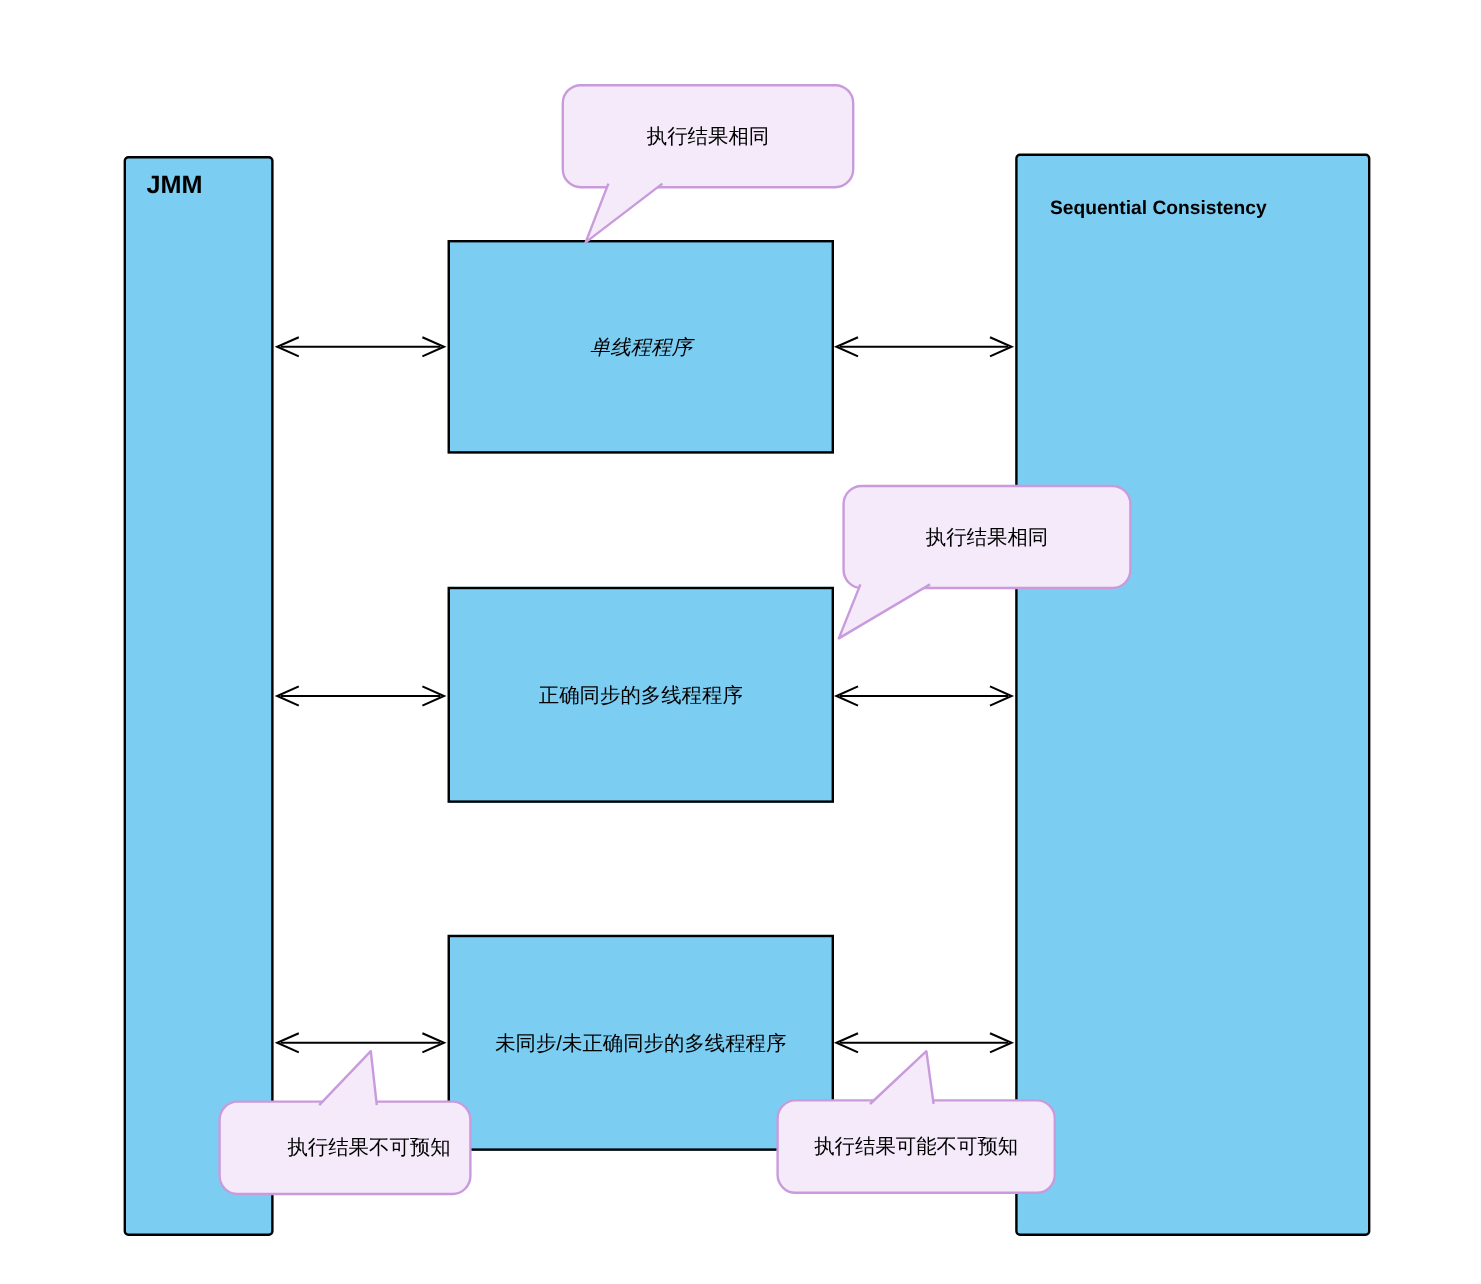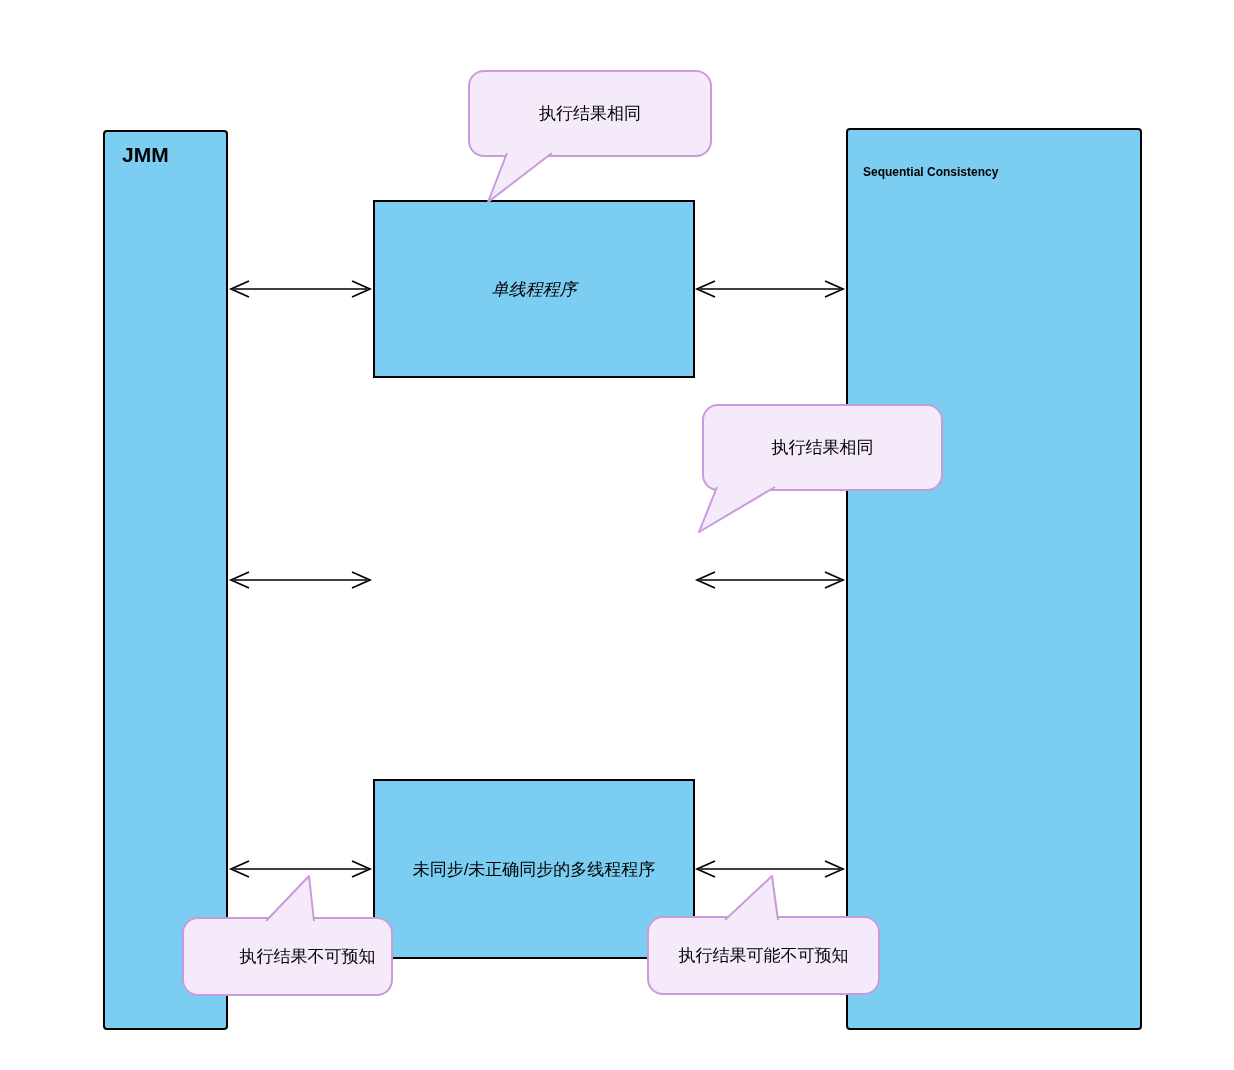--- a/index.html
+++ b/index.html
@@ -38,21 +38,21 @@
   }
   .panel-label{
     position:absolute;
     font-weight:bold;
     color:var(--text);
     white-space:nowrap;
   }
   #jmm-panel{left:103px;top:130px;width:125px;height:900px;}
   #jmm-panel .panel-label{left:17px;top:11px;font-size:21px;}
   #sc-panel{left:846px;top:128px;width:296px;height:902px;}
-  #sc-panel .panel-label{left:15px;top:35px;font-size:12px;}
+  #sc-panel .panel-label{left:27px;top:35px;font-size:16px;}
   .node{
     position:absolute;
     left:373px;
     width:322px;
     background:var(--node-fill);
     border:2px solid var(--node-border);
     display:flex;
     align-items:center;
     justify-content:center;
     text-align:center;
@@ -137,20 +137,23 @@
     <g>
       <line class="arrow-line" x1="700" y1="869" x2="840" y2="869"></line>
       <path class="arrow-head" d="M715,861 L697,869 L715,877"></path>
       <path class="arrow-head" d="M825,861 L843,869 L825,877"></path>
     </g>
   </svg>
 
   <div class="node" id="node-single-thread">
     <span>单线程程序</span>
   </div>
+  <div class="node" id="node-correct-sync">
+    <span>正确同步的多线程程序</span>
+  </div>
   <div class="node" id="node-unsync">
     <span>未同步/未正确同步的多线程程序</span>
   </div>
 
   <div class="callout" id="callout-same-result-1">
     <span>执行结果相同</span>
   </div>
   <div class="callout" id="callout-same-result-2">
     <span>执行结果相同</span>
   </div>

